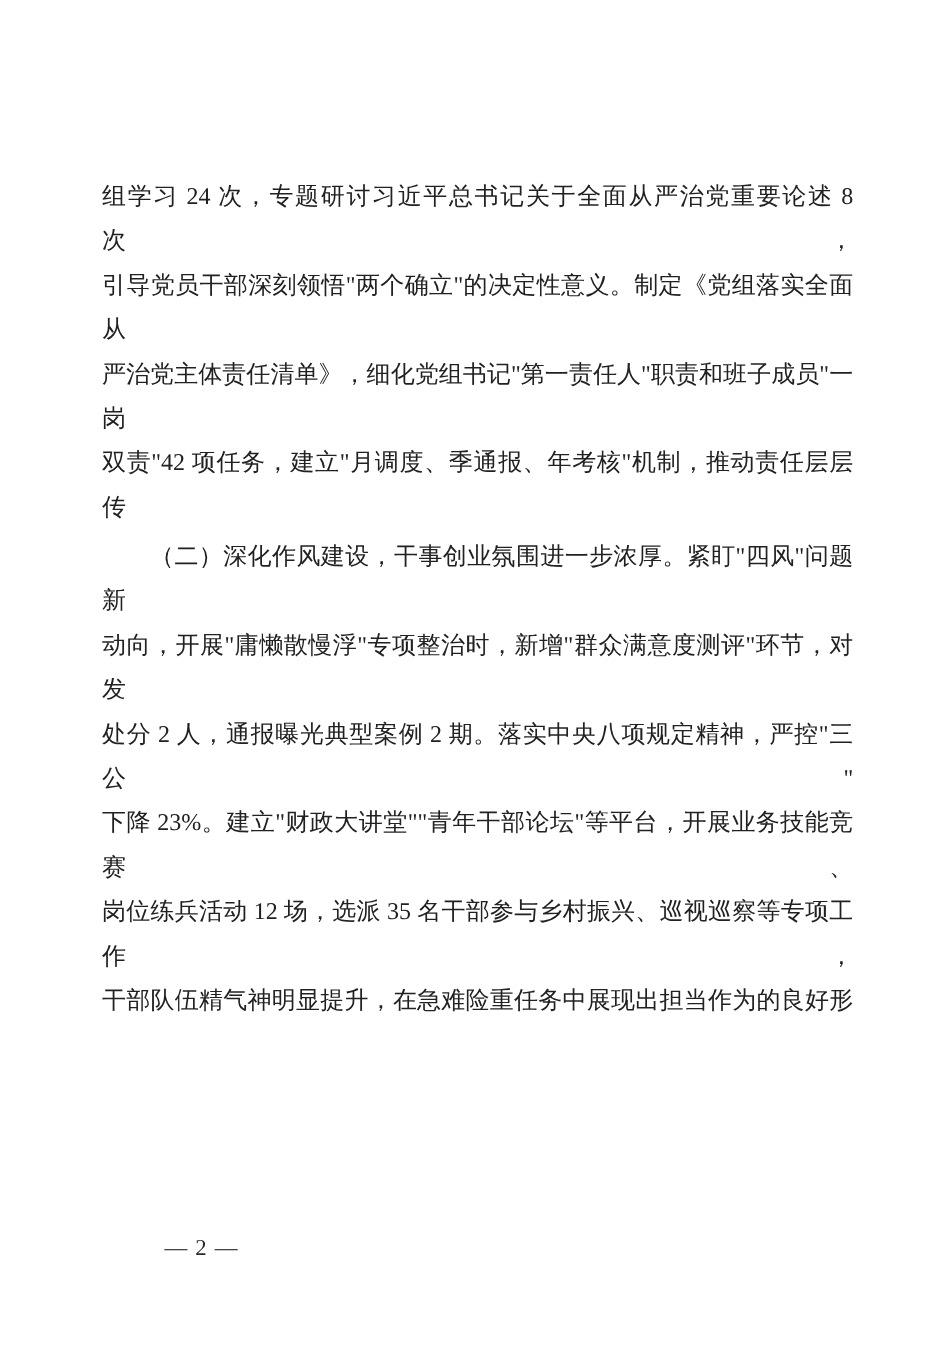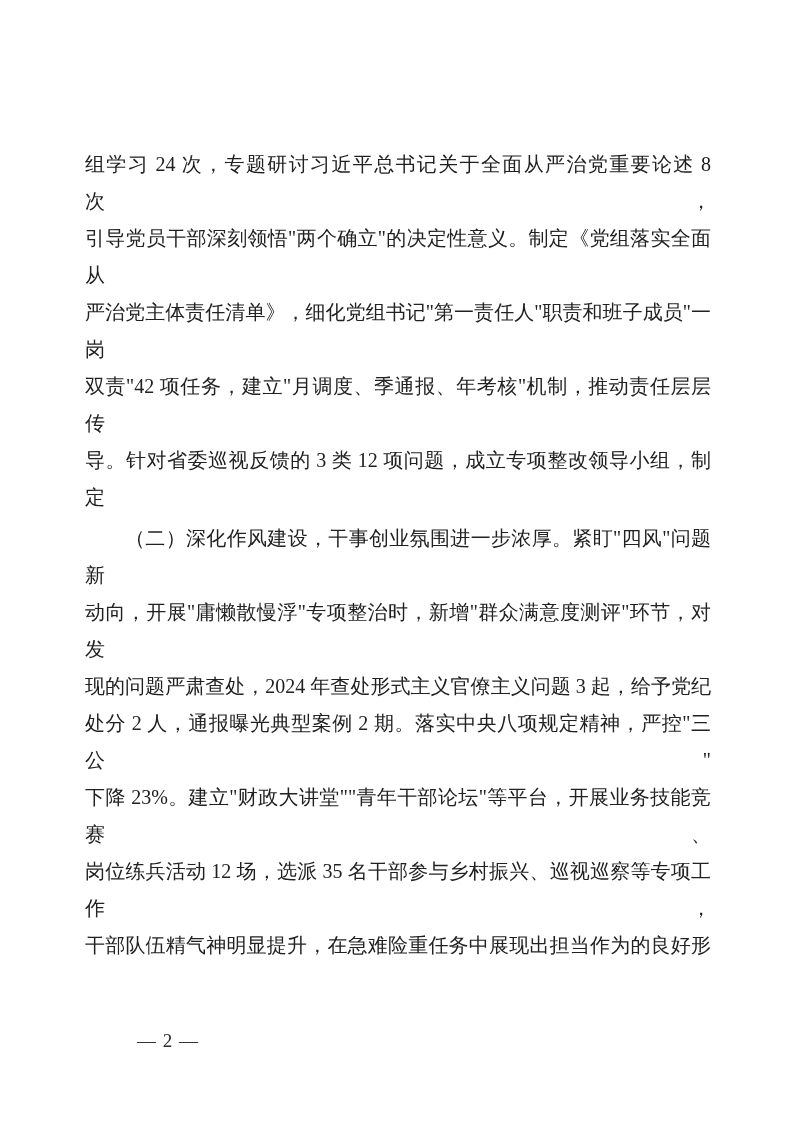--- a/index.html
+++ b/index.html
@@ -60,26 +60,24 @@
 </head>
 <body>
 
 <div class="page">
   <div class="doc-body">
       <div class="paragraph">
         <div class="line"><span class="seg">组学习 24 次，专题研讨习近平总书记关于全面从严治党重要论述 8 次，</span></div>
         <div class="line"><span class="seg">引导党员干部深刻领悟"两个确立"的决定性意义。制定《党组落实全面从</span></div>
         <div class="line"><span class="seg">严治党主体责任清单》，细化党组书记"第一责任人"职责和班子成员"一岗</span></div>
         <div class="line"><span class="seg">双责"42 项任务，建立"月调度、季通报、年考核"机制，推动责任层层传</span></div>
-        <div class="line"><span class="seg">导。针对省委巡视反馈的 3 类 12 项问题，成立专项整改领导小组，制定</span></div>
       </div>
       <div class="paragraph">
         <div class="line indent"><span class="seg bold">（二）深化作风建设，干事创业氛围进一步浓厚。</span><span class="seg">紧盯"四风"问题新</span></div>
         <div class="line"><span class="seg">动向，开展"庸懒散慢浮"专项整治时，新增"群众满意度测评"环节，对发</span></div>
-        <div class="line"><span class="seg">现的问题严肃查处，2024 年查处形式主义官僚主义问题 3 起，给予党纪</span></div>
         <div class="line"><span class="seg">处分 2 人，通报曝光典型案例 2 期。落实中央八项规定精神，严控"三公"</span></div>
         <div class="line"><span class="seg">下降 23%。建立"财政大讲堂""青年干部论坛"等平台，开展业务技能竞赛、</span></div>
         <div class="line"><span class="seg">岗位练兵活动 12 场，选派 35 名干部参与乡村振兴、巡视巡察等专项工作，</span></div>
         <div class="line"><span class="seg">干部队伍精气神明显提升，在急难险重任务中展现出担当作为的良好形</span></div>
       </div>
     </div>
   <div class="page-footer">— 2 —</div>
 </div>
 
 </body></html>

